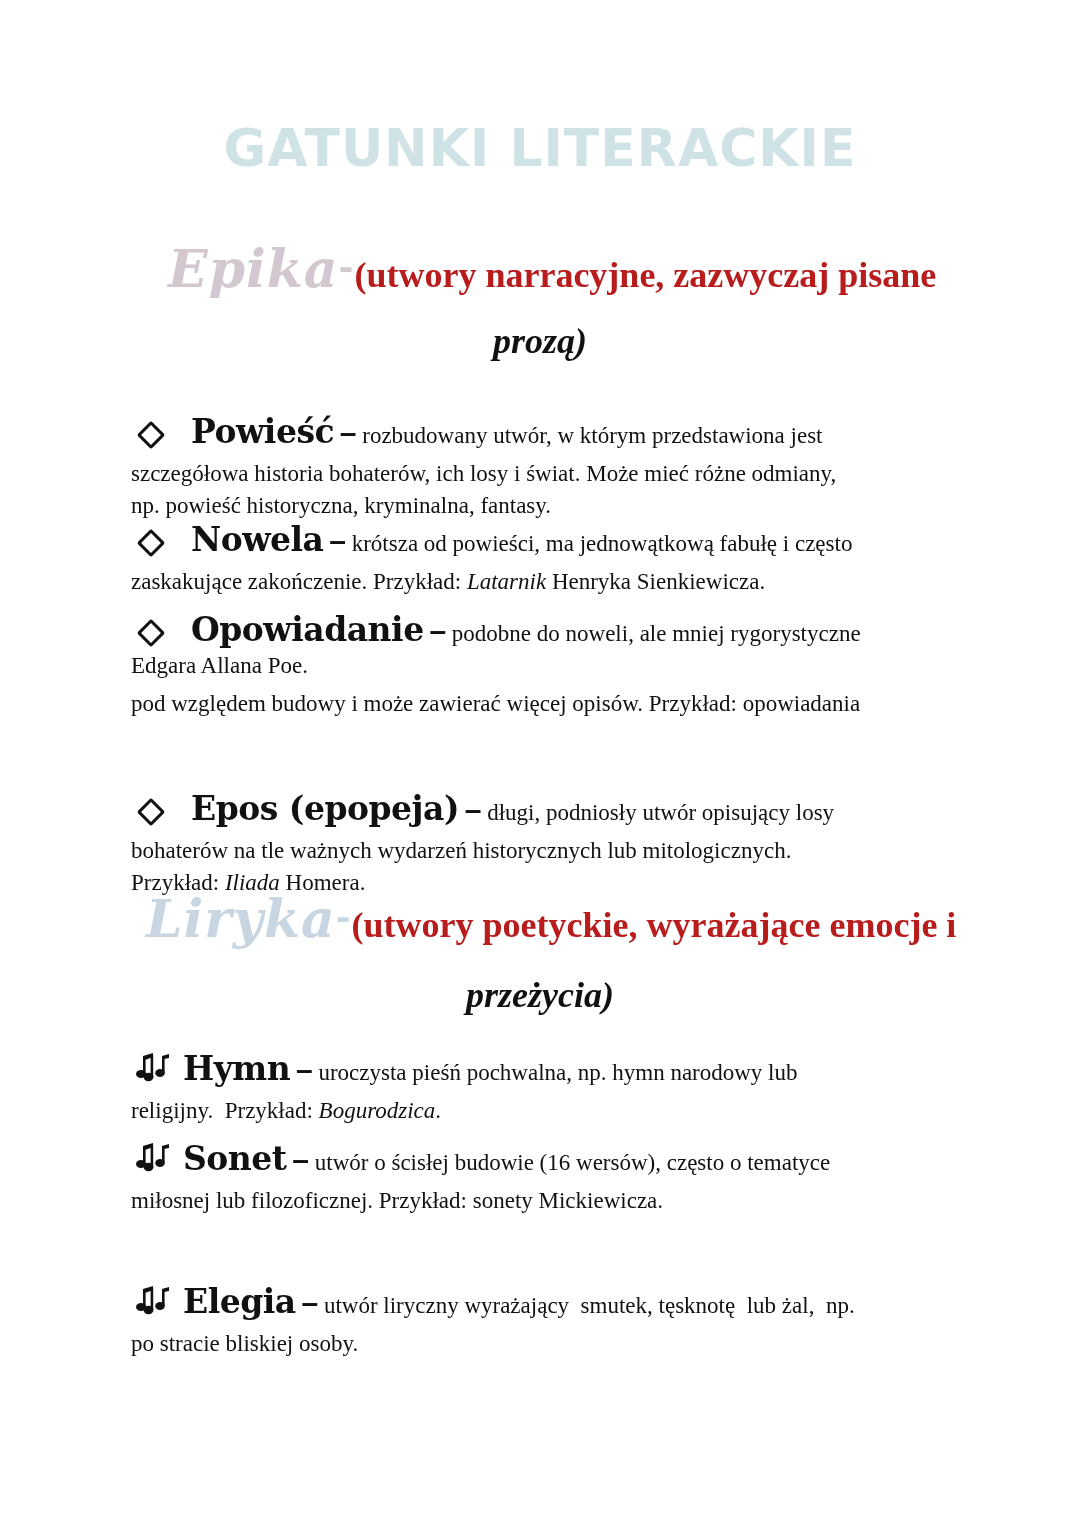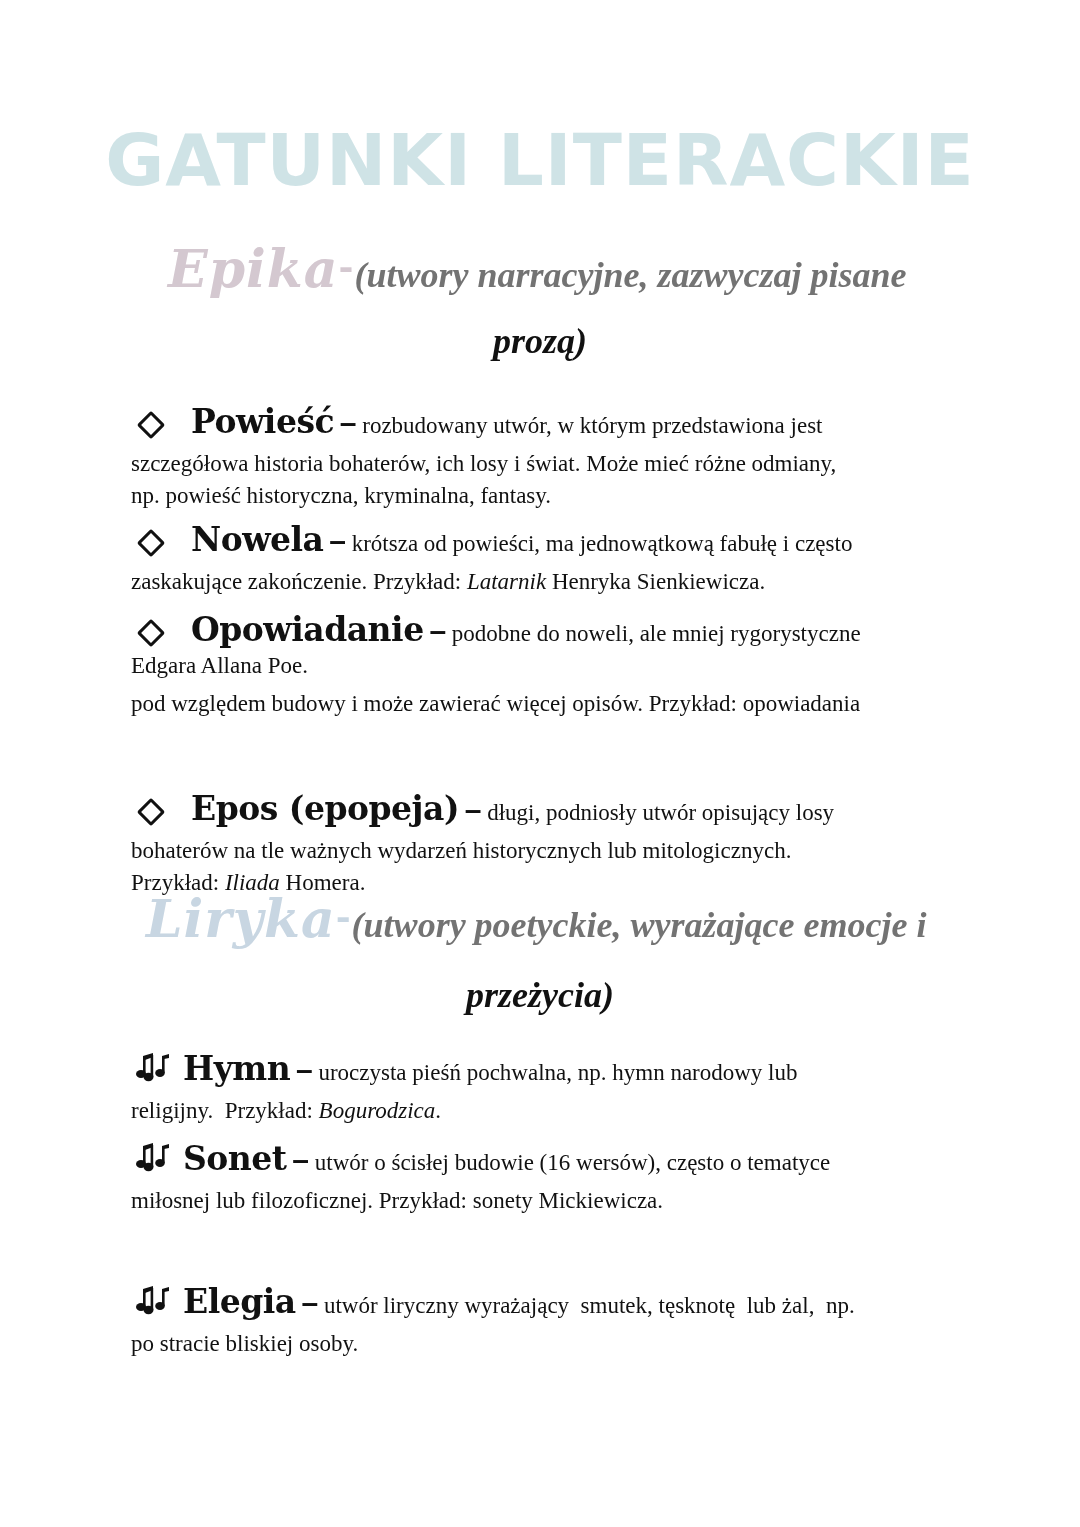--- a/index.html
+++ b/index.html
@@ -3,30 +3,30 @@
 <meta charset="utf-8">
 <style>
   html, body { margin: 0; padding: 0; background: #ffffff; }
   body {
     width: 1080px; height: 1527px; position: relative; overflow: hidden;
     font-family: "Liberation Serif", serif; color: #111111;
   }
   .title {
     position: absolute; top: 118px; left: 0; width: 1080px; text-align: center;
     font-family: "DejaVu Sans", sans-serif; font-weight: bold;
-    font-size: 72px; letter-spacing: 1px; color: #cfe3e6;
+    font-size: 52px; letter-spacing: 1px; color: #cfe3e6;
   }
   .script {
     font-family: "DejaVu Serif", serif; font-style: italic; font-weight: bold;
     font-size: 52px; letter-spacing: 1px;
   }
   .head-line1 { position: absolute; white-space: nowrap; }
   .head-sub {
-    font-family: "Liberation Serif", serif; font-style: italic; font-weight: bold;
-    font-size: 36px; color: #737373;
+    font-family: "Liberation Serif", serif; font-weight: bold;
+    font-size: 36px; color: #b91c1c;
   }
   .head-line2 {
     position: absolute; left: 0; width: 1080px; text-align: center;
     font-family: "Liberation Serif", serif; font-style: italic; font-weight: bold;
     font-size: 36px; color: #111;
   }
   .entry { position: absolute; left: 131px; width: 820px; font-size: 23px; line-height: 32px; }
   .entry .first { white-space: nowrap; }
   .term {
     font-family: "DejaVu Serif", serif; font-weight: bold; font-size: 33px;
@@ -63,21 +63,21 @@
 </svg>
 
 <div class="title">GATUNKI LITERACKIE</div>
 
 <div>
   <div class="head-line1" style="top:238px; left:168px;">
     <span class="script" style="color:#d4c8d0;">Epika</span><span class="script" style="color:#d4c8d0; font-size:36px; font-style:normal; vertical-align:8px;">-</span><span class="head-sub">(utwory narracyjne, zazwyczaj pisane</span>
   </div>
   <div class="head-line2" style="top:320px;">prozą)</div>
 
-  <div class="entry" style="top:406px;">
+  <div class="entry" style="top:416px;">
     <span class="first"><span class="bullet-diamond"></span><span class="term">Powieść</span> <span class="dash">–</span> <span>rozbudowany utwór, w którym przedstawiona jest</span></span>
     <span class="line" style="margin-top:6px;">szczegółowa historia bohaterów, ich losy i świat. Może mieć różne odmiany,</span>
     <span class="line">np. powieść historyczna, kryminalna, fantasy.</span>
   </div>
 
   <div class="entry" style="top:524px;">
     <span class="first"><span class="bullet-diamond"></span><span class="term">Nowela</span> <span class="dash">–</span> <span>krótsza od powieści, ma jednowątkową fabułę i często</span></span>
     <span class="line" style="margin-top:6px;"><span>zaskakujące zakończenie. Przykład: </span><i>Latarnik</i><span> Henryka Sienkiewicza.</span></span>
   </div>
 

